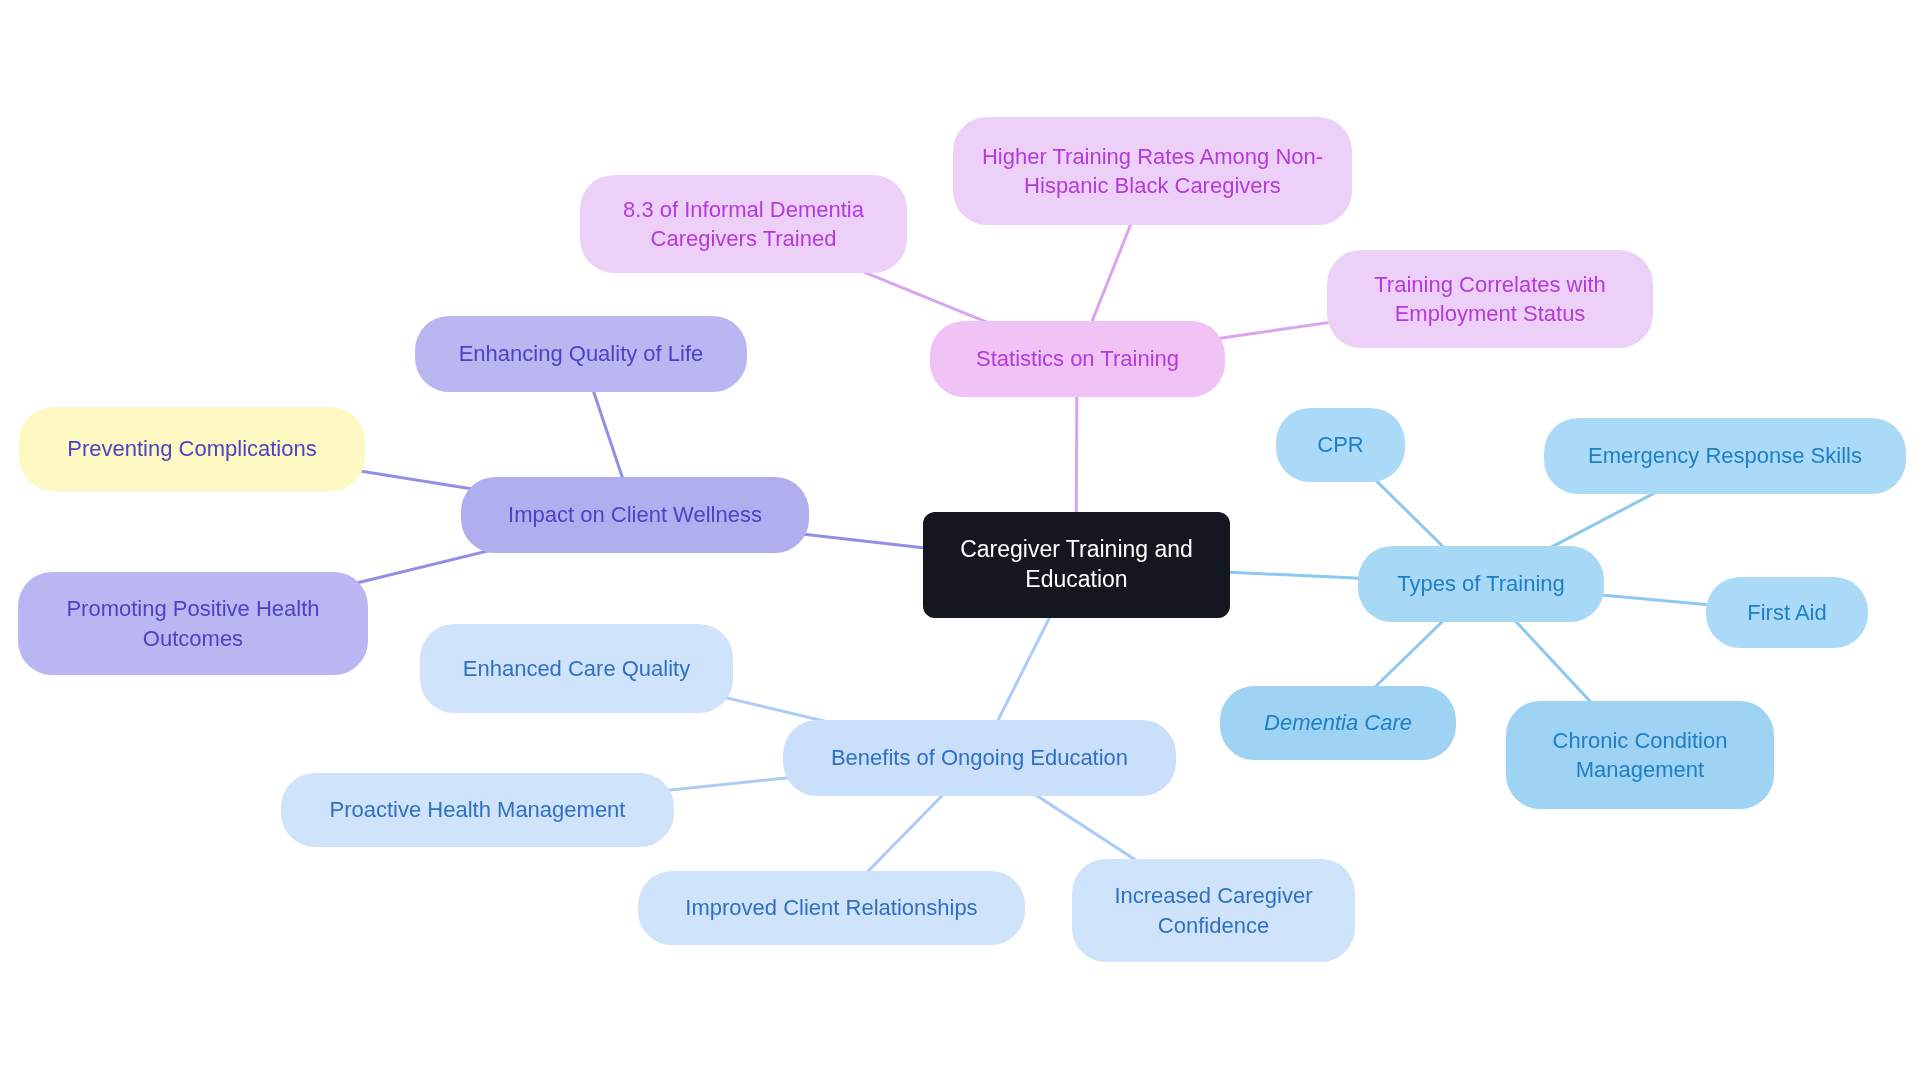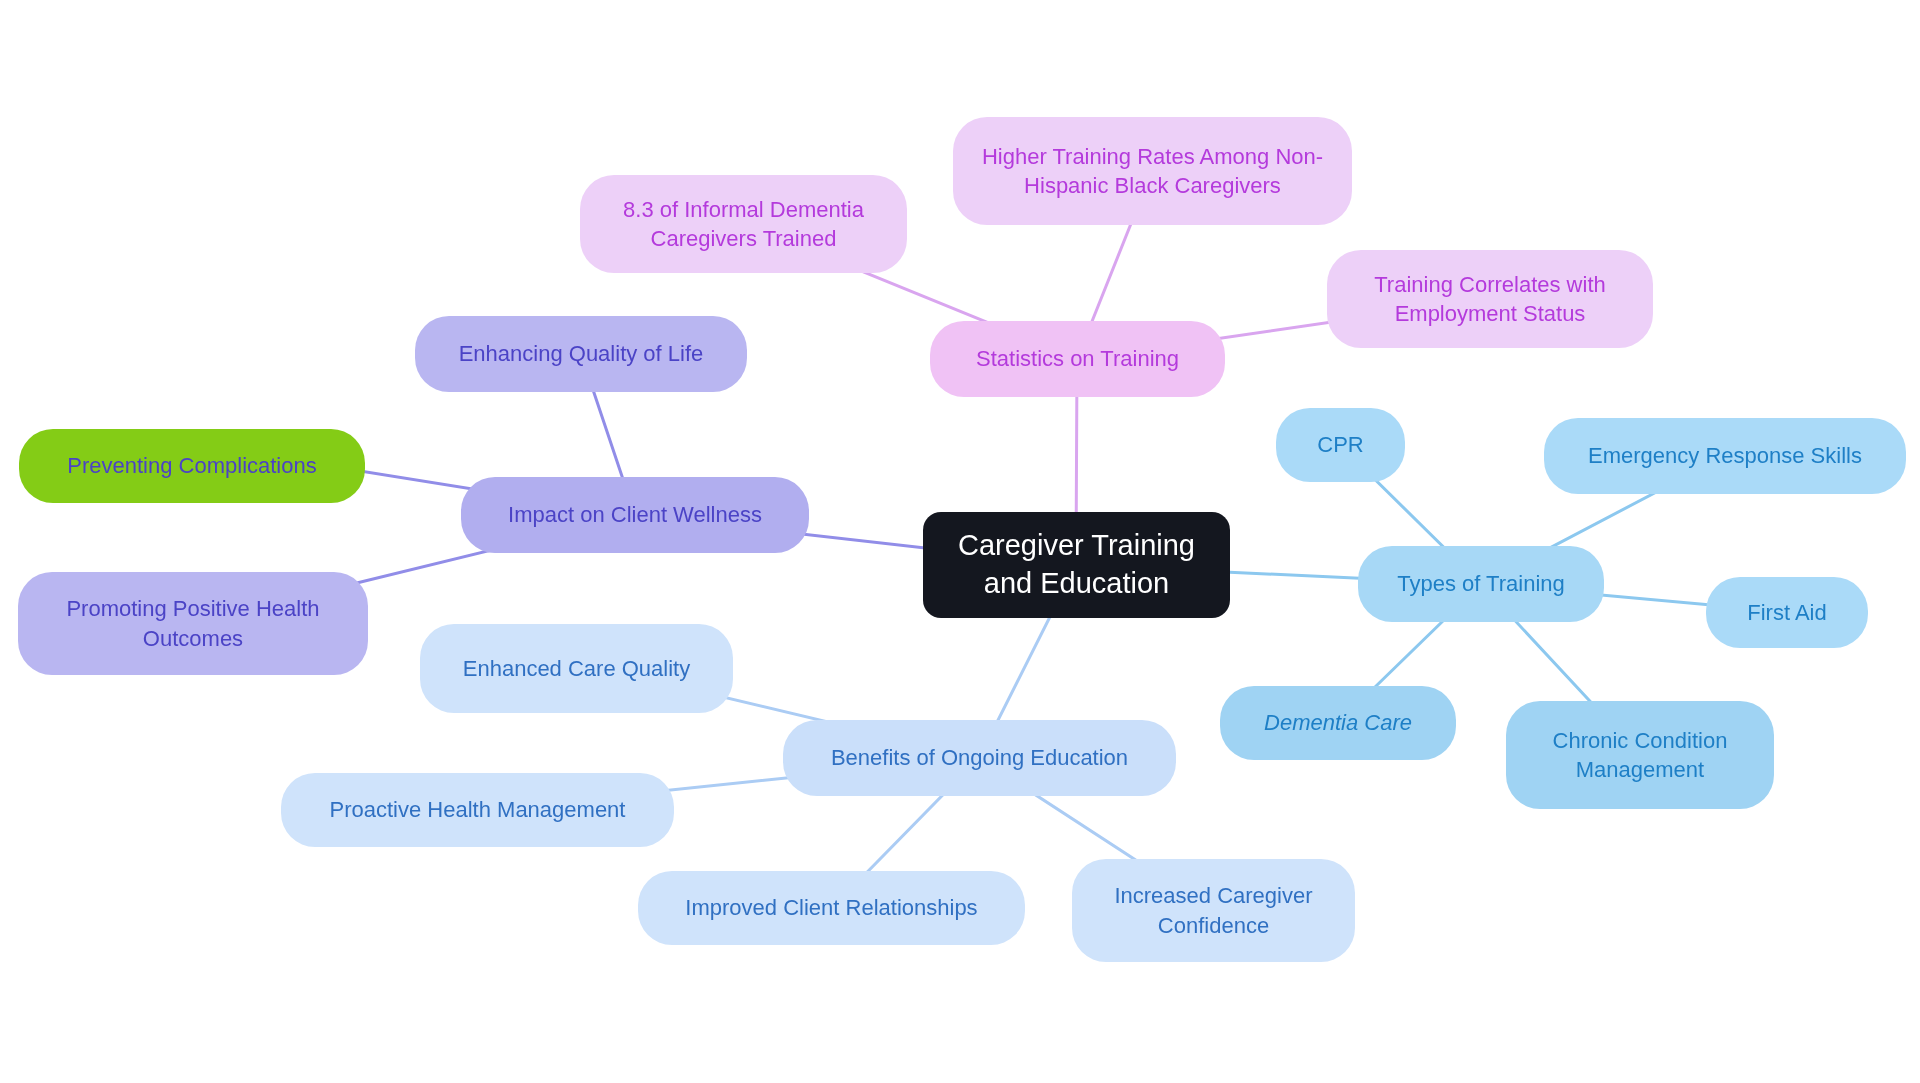--- a/index.html
+++ b/index.html
@@ -30,22 +30,22 @@
     align-items: center;
     justify-content: center;
     text-align: center;
     border-radius: 34px;
     font-size: 22px;
     line-height: 1.32;
     padding: 20px 24px;
     cursor: default;
   }
   .node.central {
-    border-radius: 18px;
-    font-size: 29px;
+    border-radius: 12px;
+    font-size: 23px;
     line-height: 1.3;
   }
 </style>
 </head>
 <body style="background: rgb(255, 255, 255);">
 
 <div class="canvas">
 
   <svg class="edges" viewBox="0 0 1920 1083" xmlns="http://www.w3.org/2000/svg">
 
@@ -81,21 +81,21 @@
   <div class="node" style="left: 580px; top: 175px; width: 327px; height: 98px; background: rgb(237, 208, 248); color: rgb(180, 58, 220);">8.3 of Informal Dementia Caregivers Trained</div>
 
   <div class="node" style="left: 953px; top: 117px; width: 399px; height: 108px; background: rgb(237, 208, 248); color: rgb(180, 58, 220);">Higher Training Rates Among Non-Hispanic Black Caregivers</div>
 
   <div class="node" style="left: 1327px; top: 250px; width: 326px; height: 98px; background: rgb(237, 208, 248); color: rgb(180, 58, 220);">Training Correlates with Employment Status</div>
 
   <div class="node" style="left: 461px; top: 477px; width: 348px; height: 76px; background: rgb(177, 174, 239); color: rgb(75, 67, 198);">Impact on Client Wellness</div>
 
   <div class="node" style="left: 415px; top: 316px; width: 332px; height: 76px; background: rgb(185, 182, 241); color: rgb(75, 67, 198);">Enhancing Quality of Life</div>
 
-  <div class="node" style="left: 19px; top: 429px; width: 346px; height: 74px; background: #84cc16; color: rgb(75, 67, 198);">Preventing Complications</div>
+  <div class="node" style="left: 19px; top: 407px; width: 346px; height: 84px; background: #fef9c3; color: rgb(75, 67, 198);">Preventing Complications</div>
 
   <div class="node" style="left: 18px; top: 572px; width: 350px; height: 103px; background: rgb(185, 182, 241); color: rgb(75, 67, 198);">Promoting Positive Health Outcomes</div>
 
   <div class="node" style="left: 1358px; top: 546px; width: 246px; height: 76px; background: rgb(167, 216, 246); color: rgb(30, 127, 198);">Types of Training</div>
 
   <div class="node" style="left: 1276px; top: 408px; width: 129px; height: 74px; background: rgb(170, 218, 248); color: rgb(30, 127, 198);">CPR</div>
 
   <div class="node" style="left: 1544px; top: 418px; width: 362px; height: 76px; background: rgb(170, 218, 248); color: rgb(30, 127, 198);">Emergency Response Skills</div>
 
   <div class="node" style="left: 1706px; top: 577px; width: 162px; height: 71px; background: rgb(170, 218, 248); color: rgb(30, 127, 198);">First Aid</div>

